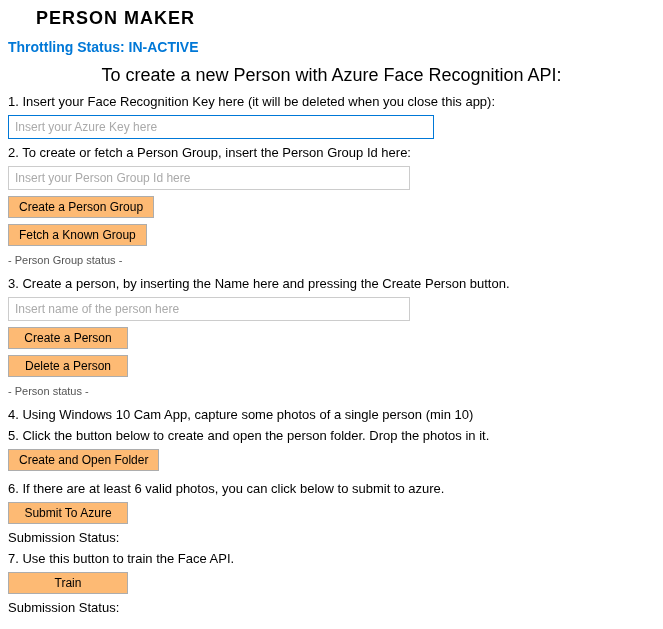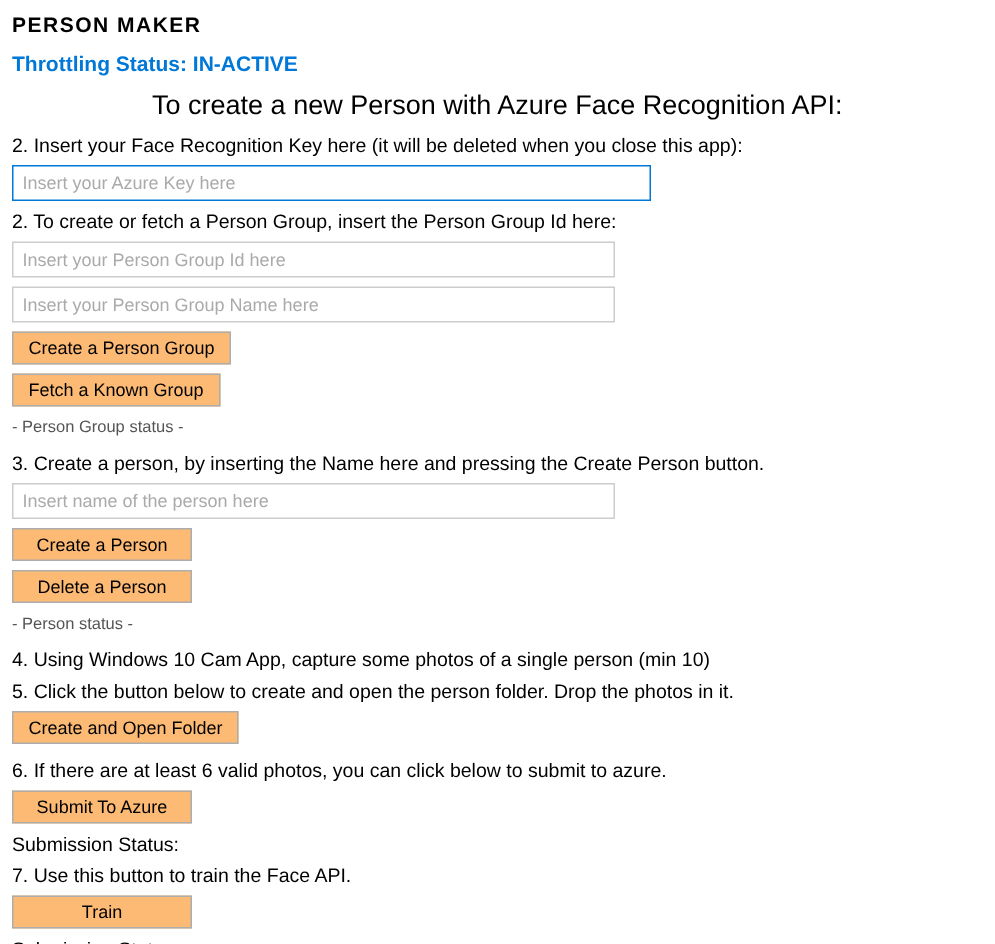--- a/index.html
+++ b/index.html
@@ -12,25 +12,26 @@
       font-family: Segoe UI, Arial, sans-serif;
       font-size: 13px;
       background: #fff;
       color: #000;
       width: 663px;
       min-height: 629px;
       padding: 8px 8px;
     }
 
     .app-title {
-      font-size: 14px;
+      font-size: 18px;
       font-weight: bold;
       letter-spacing: 1px;
       margin-bottom: 10px;
       color: #000;
+      margin-left: 28px;
     }
 
     .throttle-status {
       color: #0078d7;
       font-size: 14px;
       font-weight: bold;
       margin-bottom: 10px;
     }
 
     .description {
@@ -110,28 +111,27 @@
 </head>
 <body>
 
 <div class="app-title">PERSON MAKER</div>
 
 <div class="throttle-status">Throttling Status: IN-ACTIVE</div>
 
 <div class="description">To create a new Person with Azure Face Recognition API:</div>
 
 <div class="section-row">
-  <div class="section-label">2. Insert your Face Recognition Key here (it will be deleted when you close this app):</div>
+  <div class="section-label">1. Insert your Face Recognition Key here (it will be deleted when you close this app):</div>
   <input type="text" class="text-input" placeholder="Insert your Azure Key here" style="">
 </div>
 
 <div class="section-row">
   <div class="section-label">2. To create or fetch a Person Group, insert the Person Group Id here:</div>
   <input type="text" class="text-input-normal" placeholder="Insert your Person Group Id here" style="">
-  <input type="text" class="text-input-normal" placeholder="Insert your Person Group Name here" style="">
   <div>
     <button class="btn">Create a Person Group</button>
   </div>
   <div>
     <button class="btn">Fetch a Known Group</button>
   </div>
   <div class="status-line">- Person Group status -</div>
 </div>
 
 <div class="section-row">

